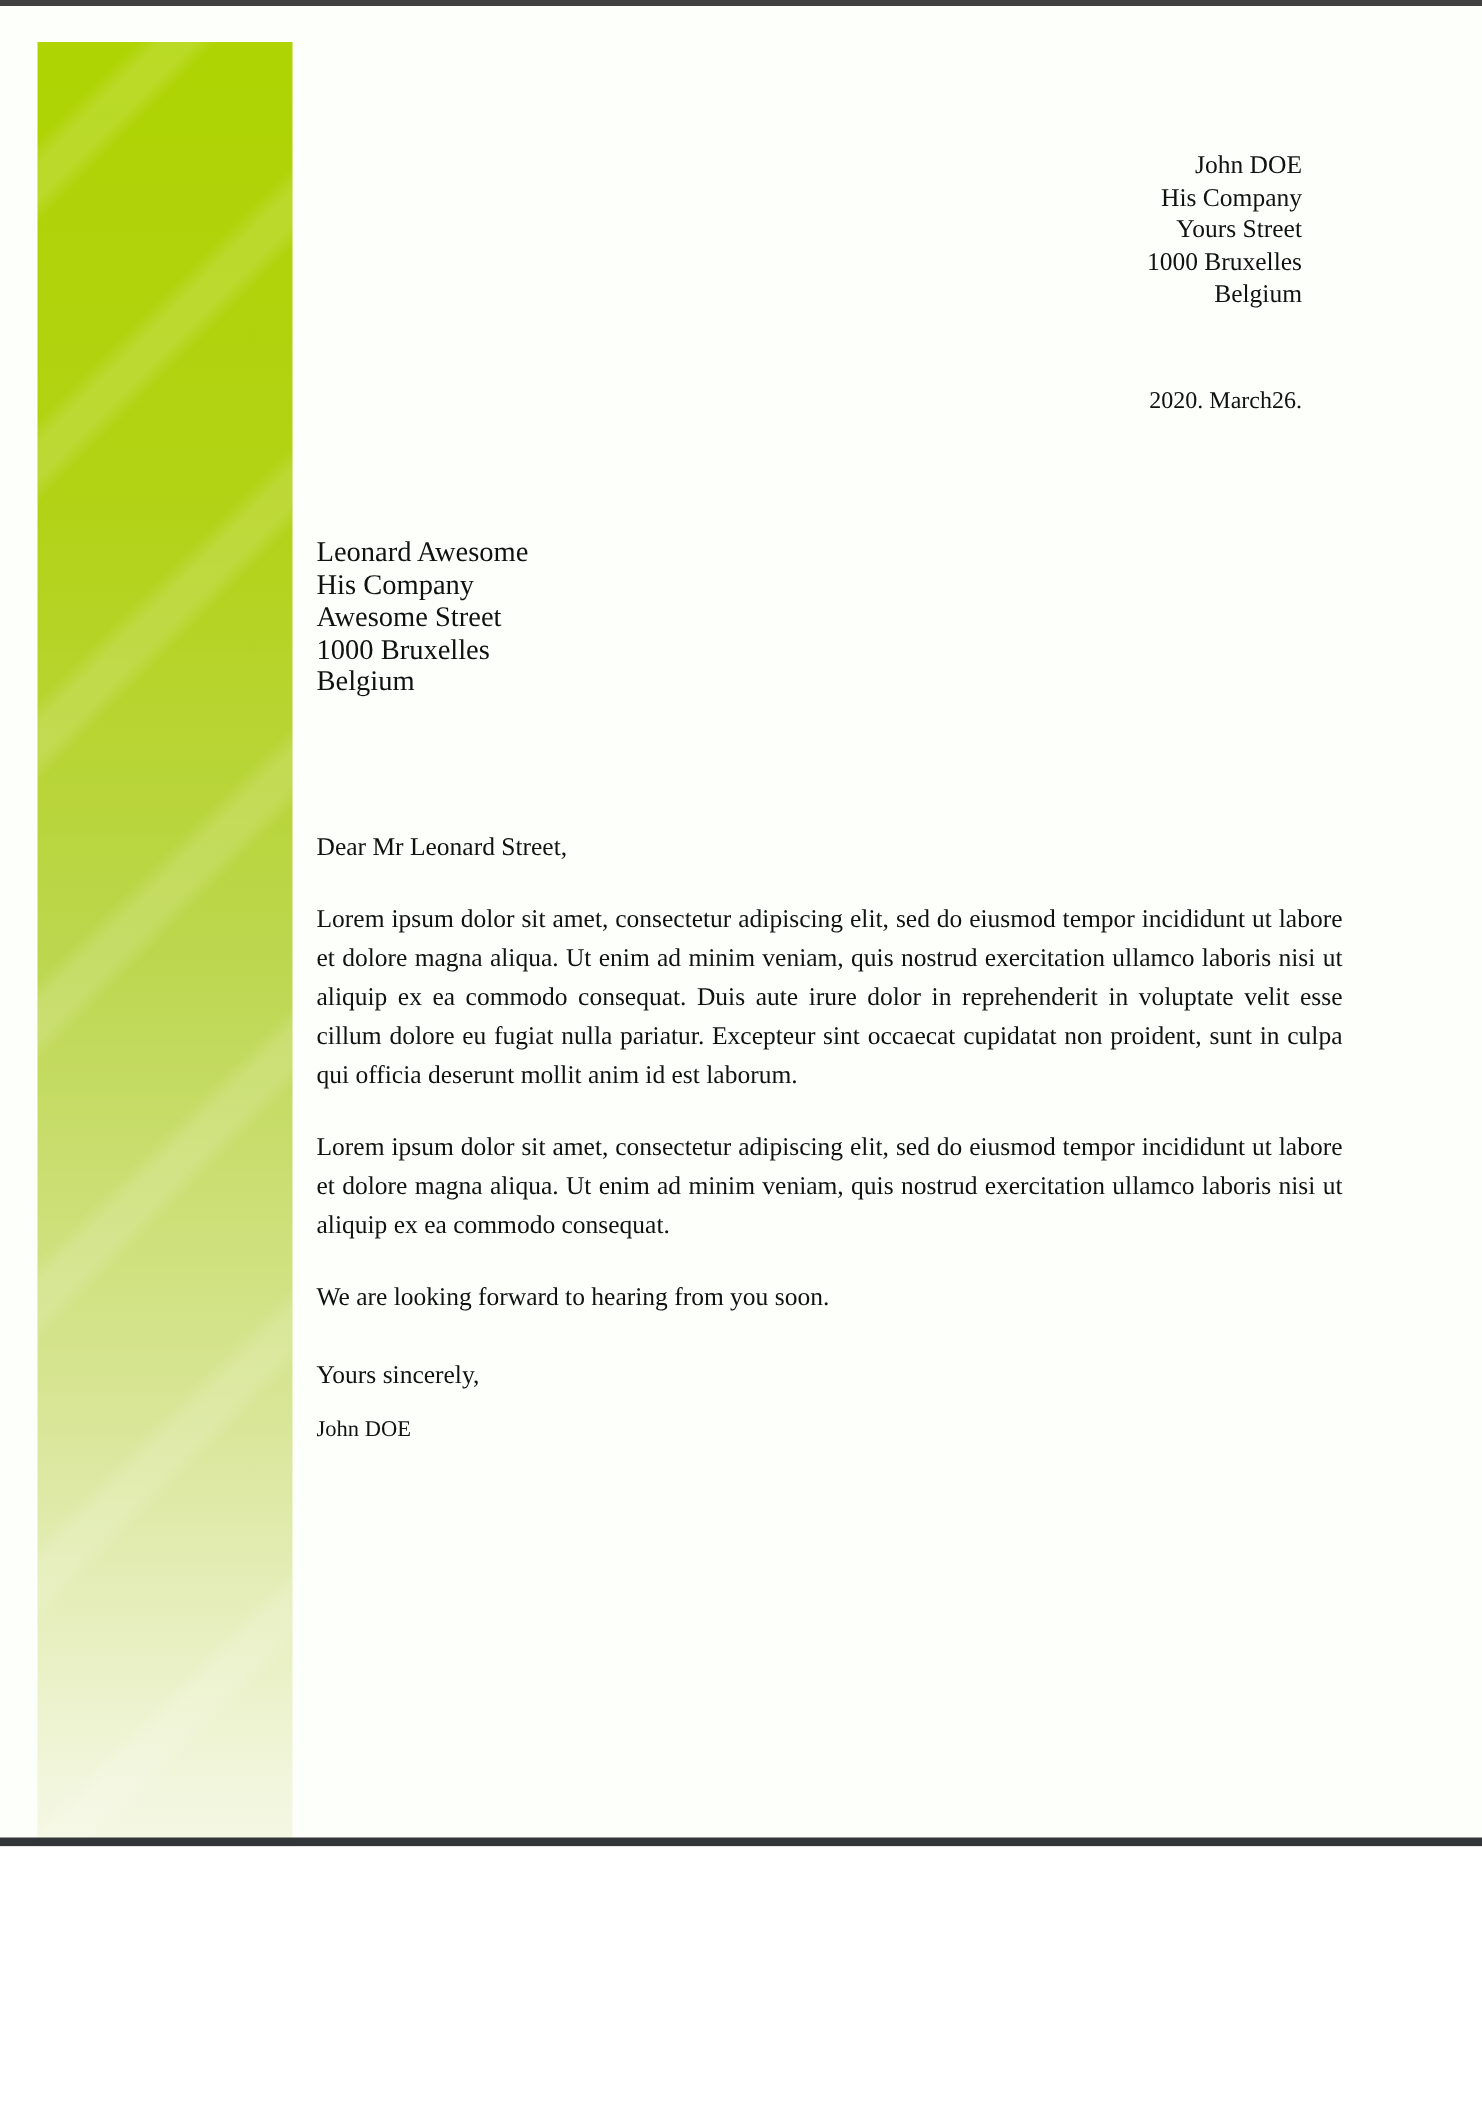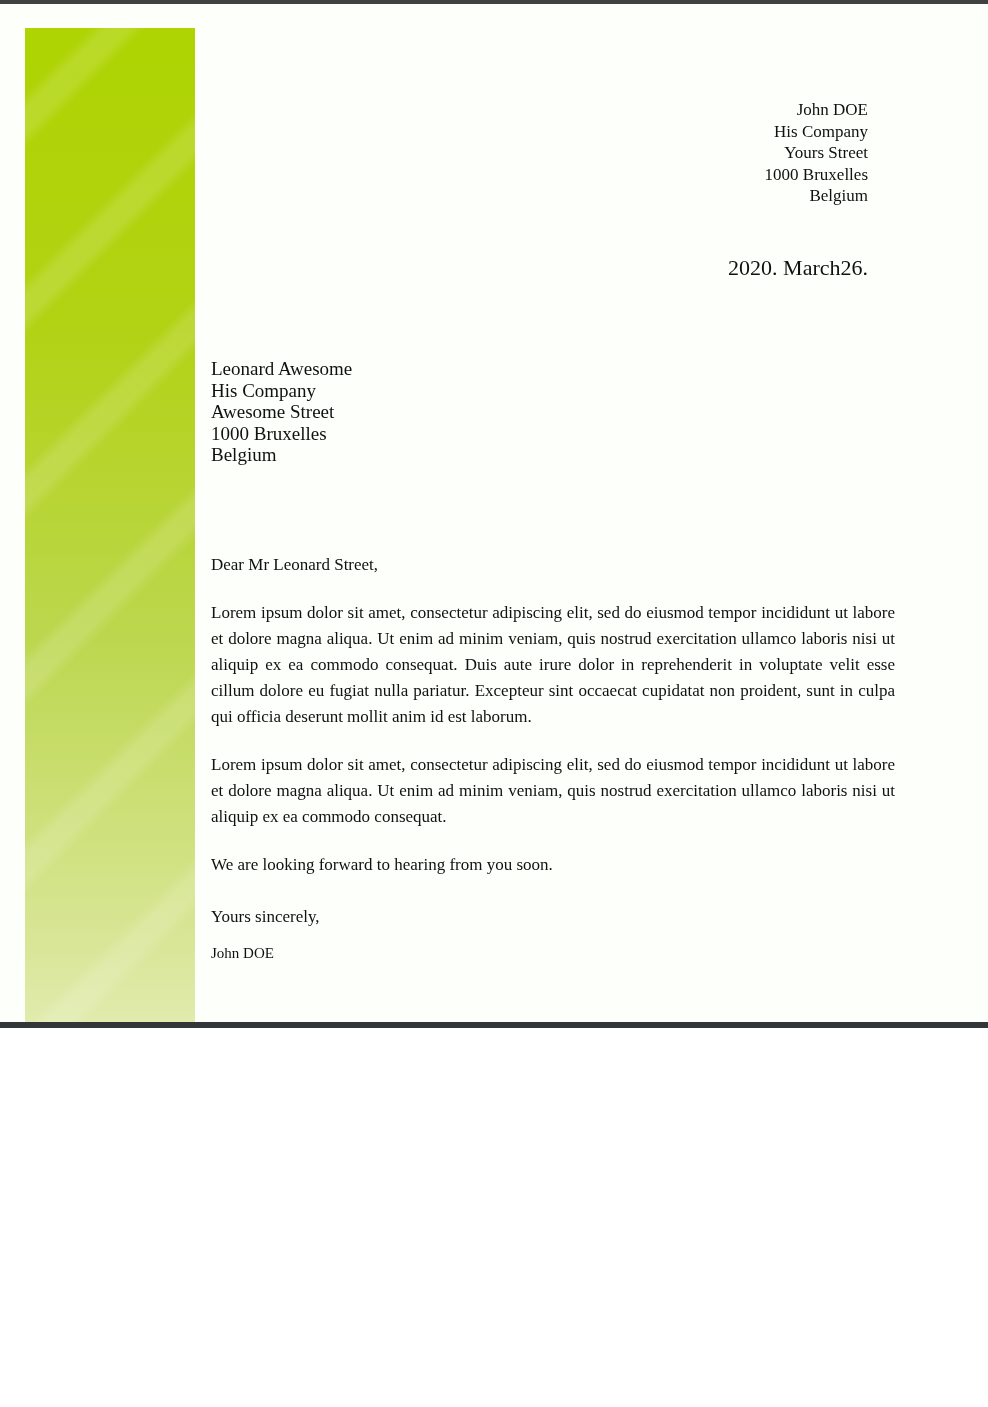--- a/index.html
+++ b/index.html
@@ -3,21 +3,21 @@
 <meta charset="utf-8">
 <style>
   html, body {
     margin: 0;
     padding: 0;
     background: #ffffff;
   }
   .page {
     position: relative;
     width: 988px;
-    height: 1028px;
+    height: 1231px;
     background: #fdfffa;
     overflow: hidden;
     font-family: "Liberation Serif", "DejaVu Serif", serif;
     color: #111111;
   }
   .edge-top {
     position: absolute;
     top: 0; left: 0;
     width: 100%; height: 4px;
     background: #414141;
@@ -56,21 +56,21 @@
     right: 120px;
     text-align: right;
     font-size: 17px;
     line-height: 21.6px;
   }
   .date-line {
     position: absolute;
     top: 257px;
     right: 120px;
     text-align: right;
-    font-size: 22px;
+    font-size: 16px;
     line-height: 21.6px;
   }
   .recipient-block {
     position: absolute;
     top: 358px;
     left: 211px;
     text-align: left;
     font-size: 19px;
     line-height: 21.6px;
   }

